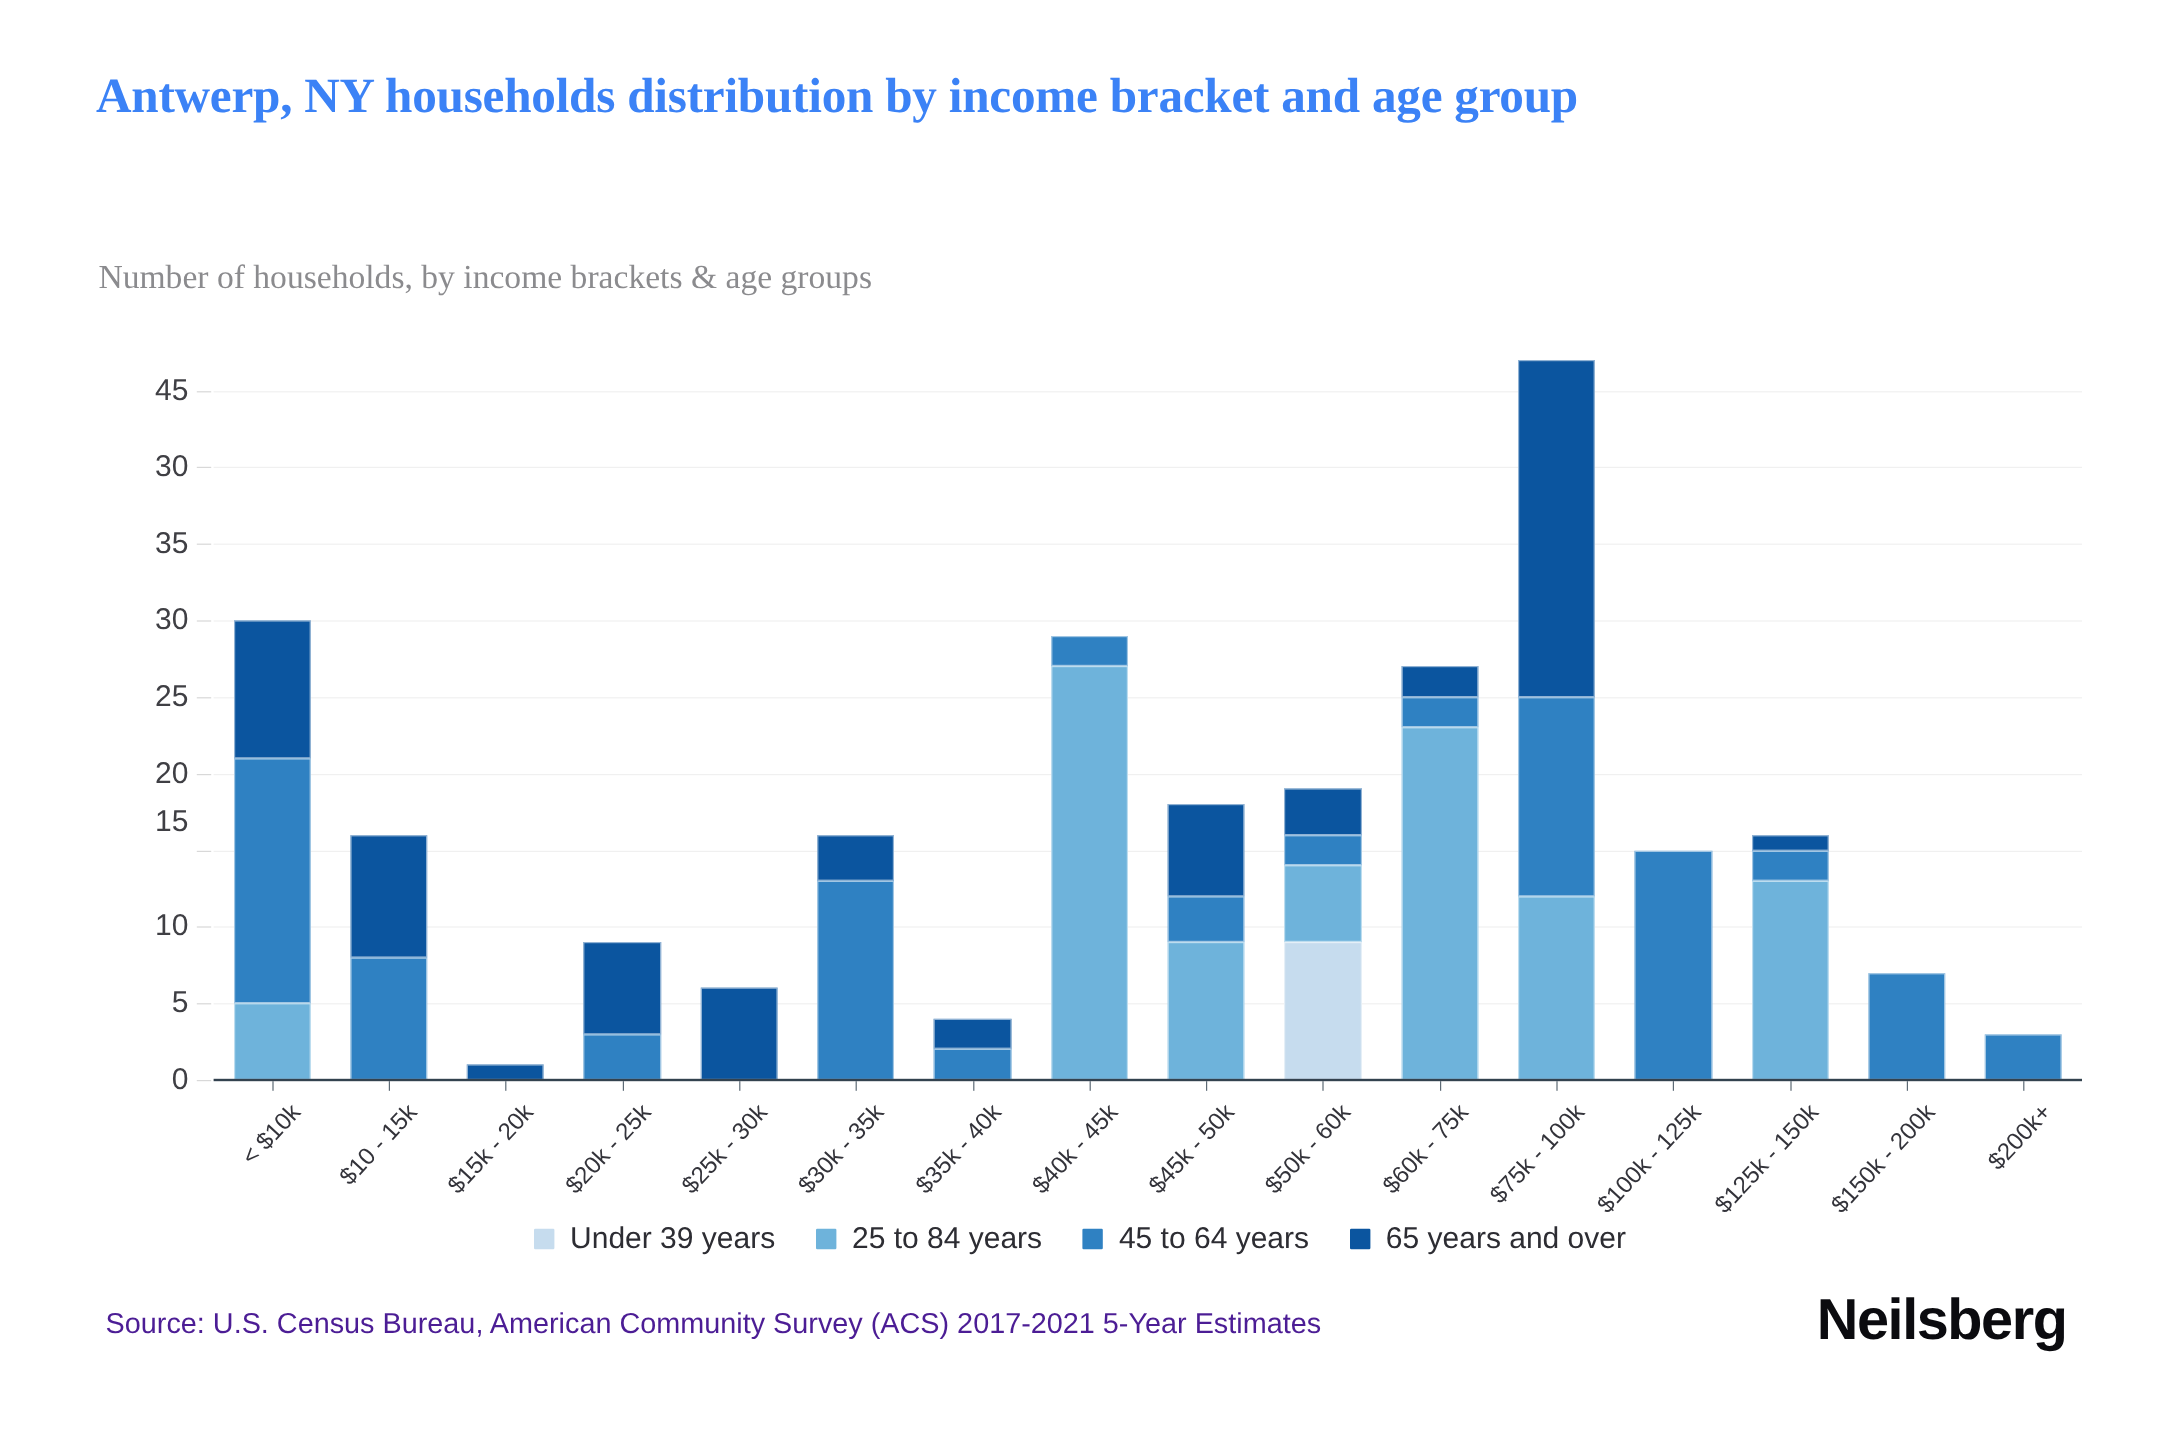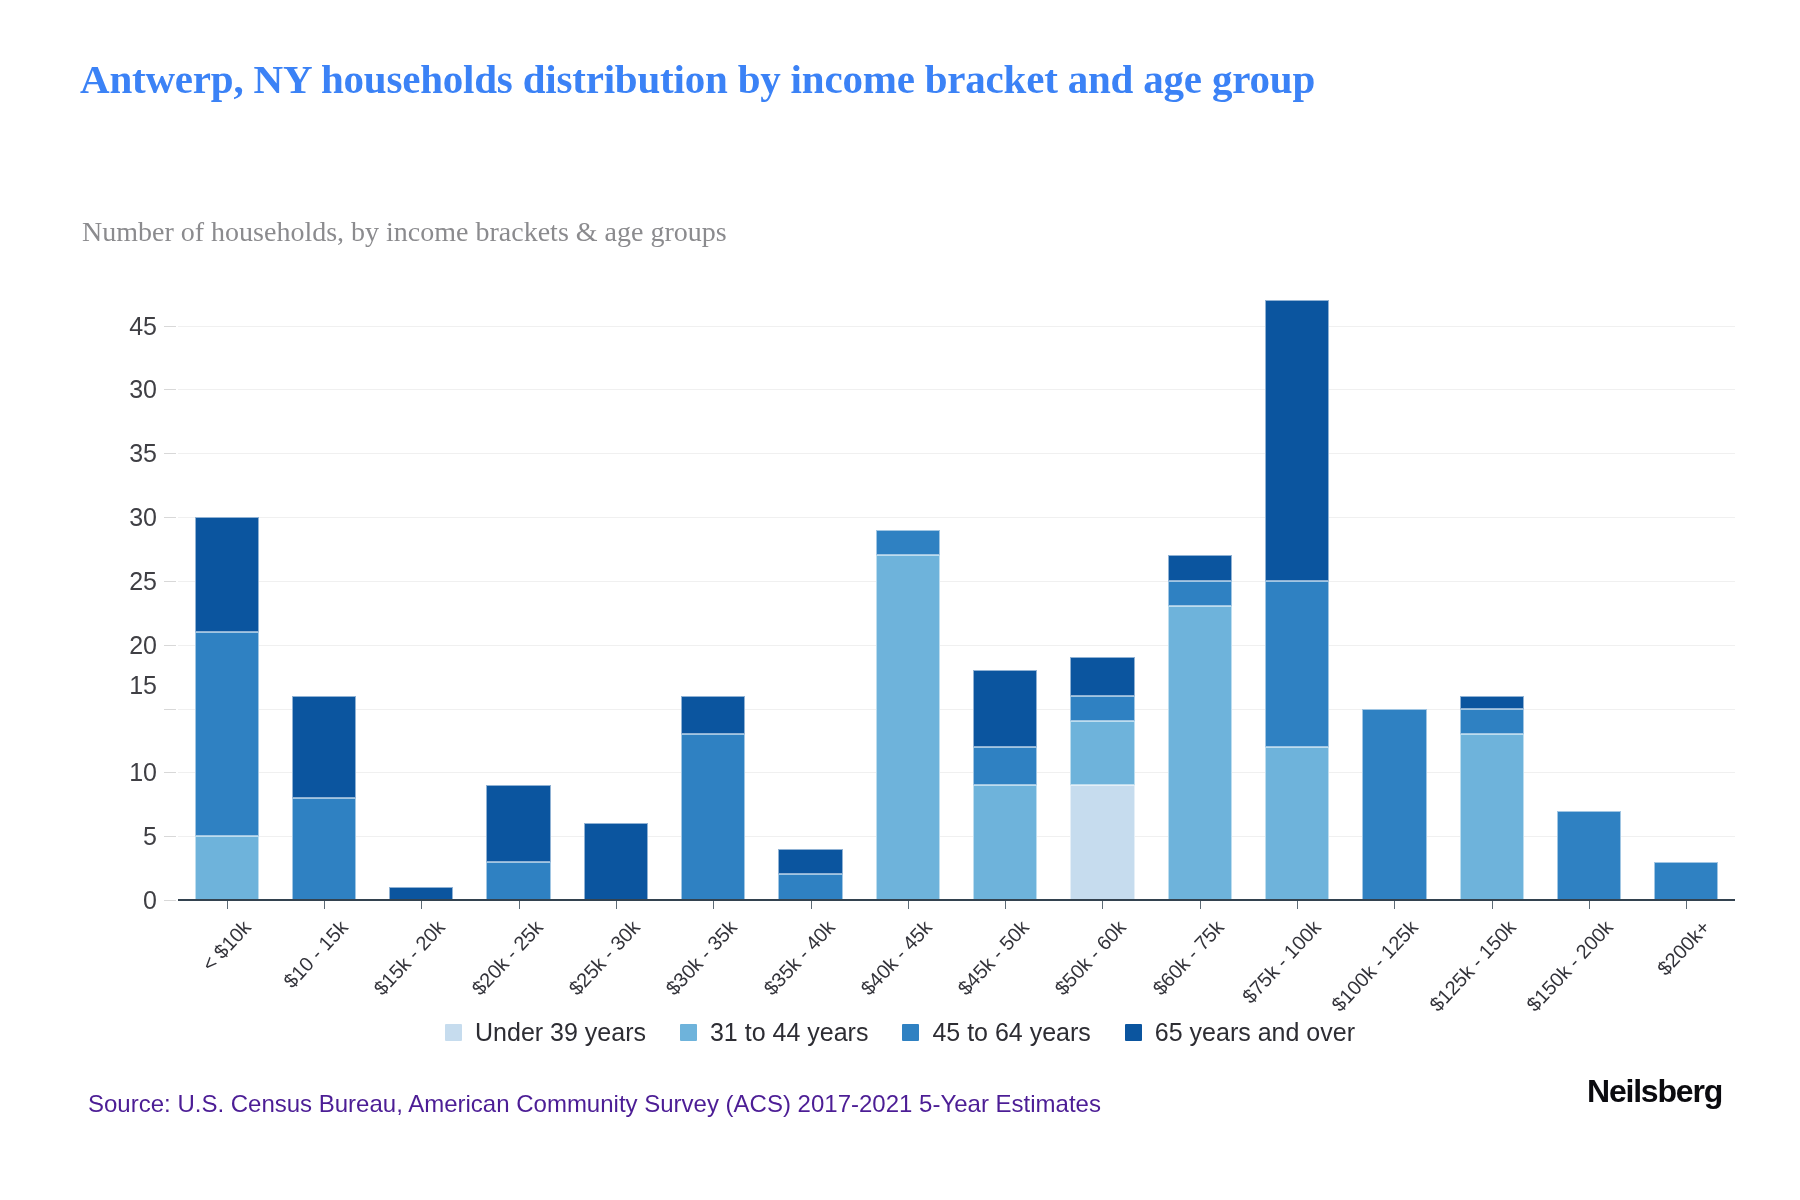--- a/index.html
+++ b/index.html
@@ -108,21 +108,21 @@
   .source {
     position: absolute;
     left: 88px; top: 1090px;
     font-size: 24px;
     color: #4c1d95;
     white-space: nowrap;
   }
   .brand {
     position: absolute;
     right: 78px; top: 1073px;
-    font-size: 32px;
+    font-size: 48px;
     font-weight: 700;
     color: #0b0b0f;
     letter-spacing: -1.2px;
     font-family: "Liberation Sans", sans-serif;
   }
 </style>
 </head>
 <body>
 
 <div id="page">
@@ -269,21 +269,21 @@
     <div class="axis-line"></div>
   </div>
 
   <div id="legend">
       <div class="legend-item">
         <span class="legend-swatch" style="background: rgb(198, 220, 238);"></span>
         <span class="legend-label">Under 39 years</span>
       </div>
       <div class="legend-item">
         <span class="legend-swatch" style="background: rgb(110, 179, 219);"></span>
-        <span class="legend-label">31 to 44 years</span>
+        <span class="legend-label">25 to 84 years</span>
       </div>
       <div class="legend-item">
         <span class="legend-swatch" style="background: rgb(47, 129, 194);"></span>
         <span class="legend-label">45 to 64 years</span>
       </div>
       <div class="legend-item">
         <span class="legend-swatch" style="background: rgb(11, 85, 159);"></span>
         <span class="legend-label">65 years and over</span>
       </div>
     </div>

